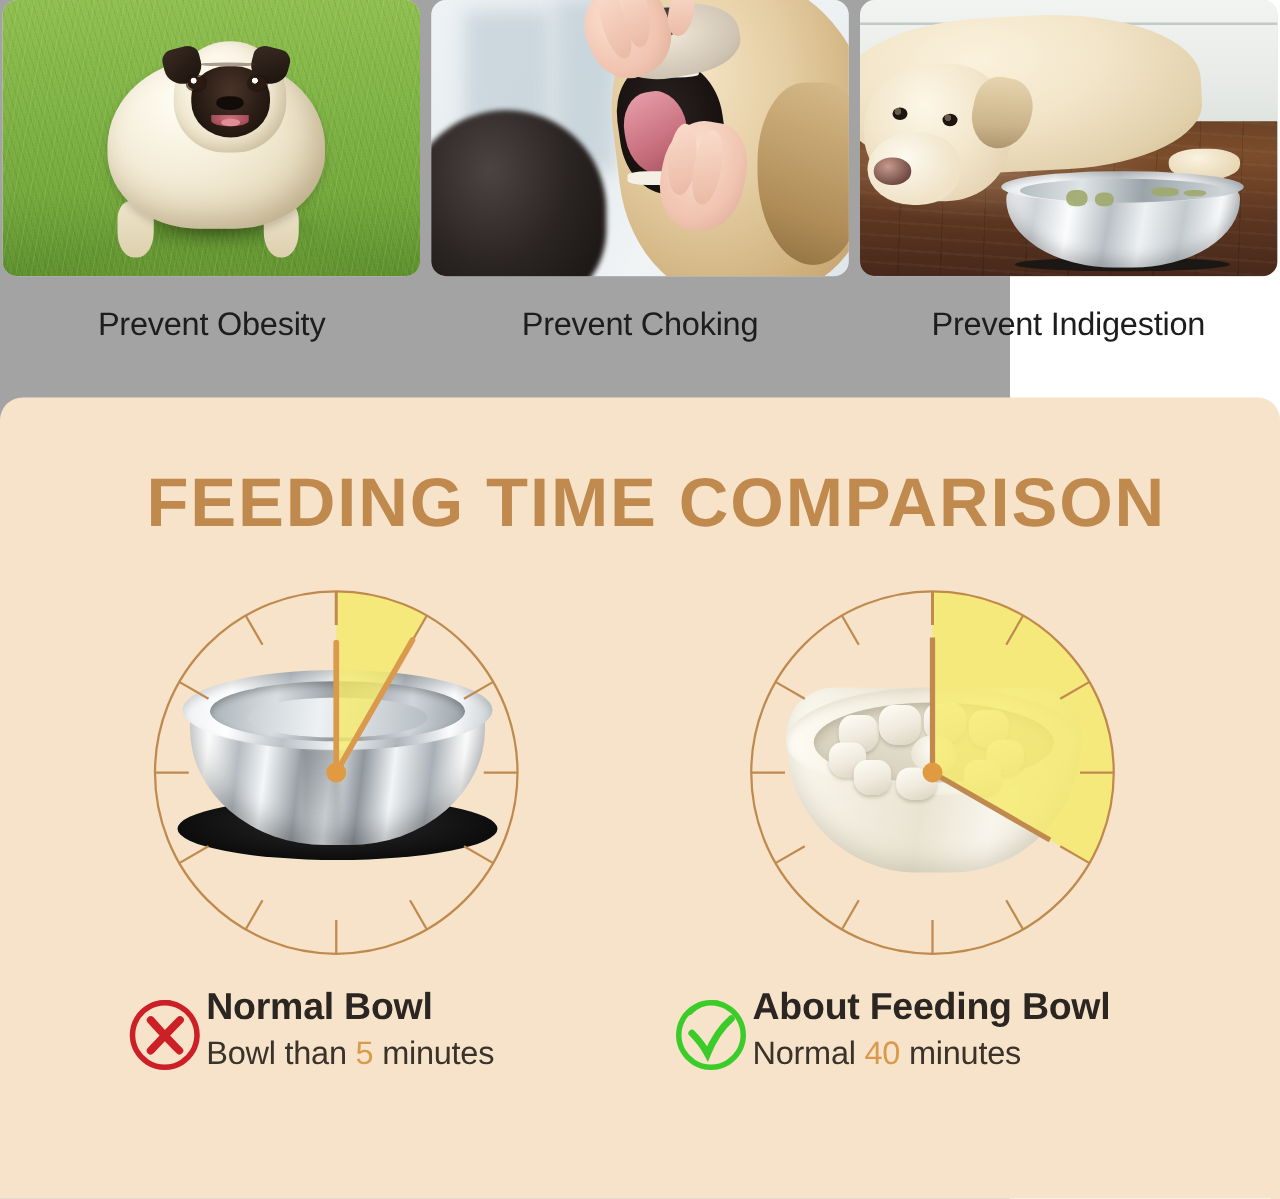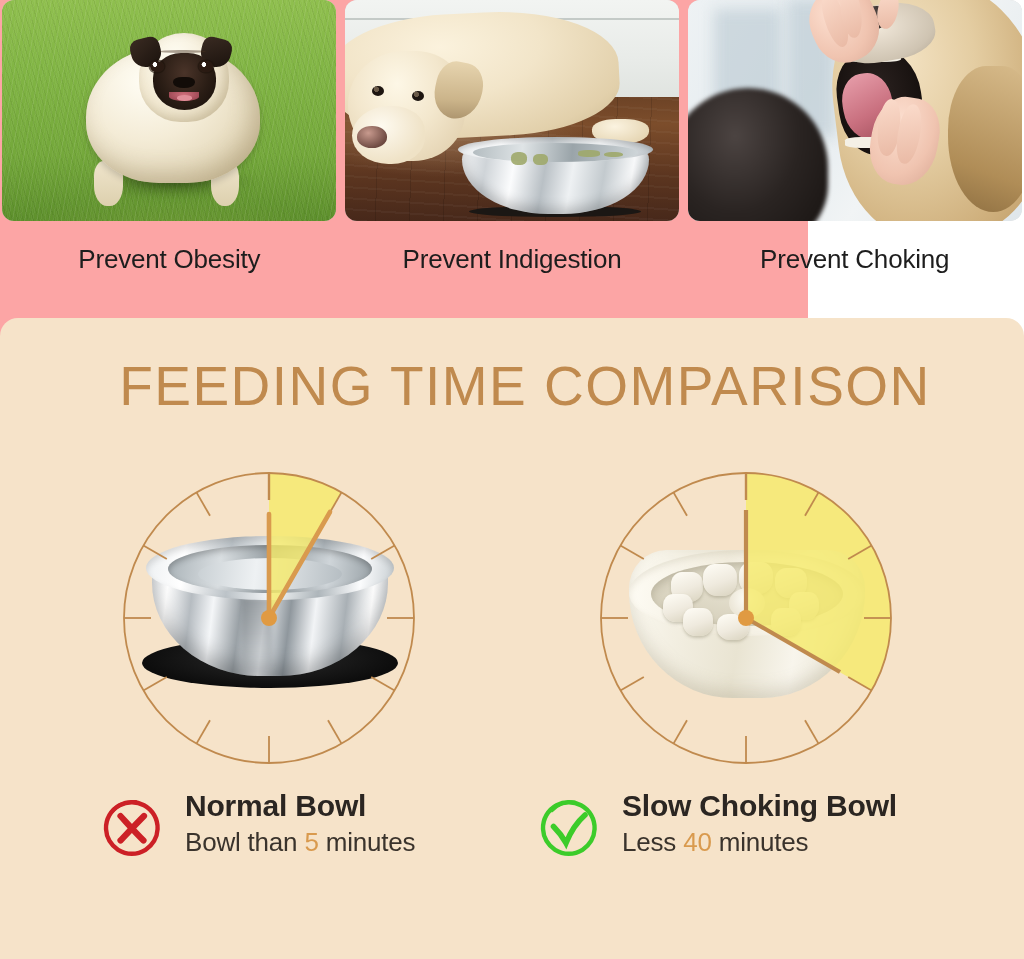--- a/index.html
+++ b/index.html
@@ -2,21 +2,21 @@
 <html><head>
 <meta charset="utf-8">
 <style>
   * { box-sizing: border-box; margin: 0; padding: 0; }
   html, body {
     width: 1024px; height: 959px;
     background: #ffffff;
     font-family: "Liberation Sans", sans-serif;
     overflow: hidden;
   }
-  #page { position: relative; width: 808px; height: 959px; background: #fca5a5; }
+  #page { position: relative; width: 808px; height: 959px; background: #a3a3a3; }
 
   
   .photo-strip {
     position: absolute; left: 0; top: 0; width: 1024px; height: 300px;
     display: flex; gap: 8px; padding: 0 2px;
   }
   .photo-cell { width: 336px; display: flex; flex-direction: column; align-items: center; }
   .photo {
     position: relative; width: 334px; height: 221px;
     border-radius: 12px; overflow: hidden;
@@ -209,23 +209,23 @@
   }
   .sb3-kibble{ position:absolute; border-radius:40%; background:#9fa86a; opacity:.9; }
 
   
   .panel {
     position: absolute; left: 0; top: 318px; width: 1024px; height: 641px;
     background: #f6e3c9;
     border-radius: 18px 18px 0 0;
   }
   .panel-title {
-    position: absolute; left: 0; top: 36px; width: 100%;
+    position: absolute; left: 0; top: 52px; width: 100%;
     text-align: center;
-    font-size: 55px; font-weight: normal;
+    font-size: 55px; font-weight: bold;
     letter-spacing: 1.5px;
     color: #c08a4e;
     font-family: "Liberation Sans", sans-serif;
     padding-left: 26px;
   }
 
   
   .clocks { position: absolute; left: 0; top: 140px; width: 100%; height: 320px; }
   .clock-wrap { position: absolute; width: 330px; height: 320px; }
   .clock-wrap.left  { left: 104px; }
@@ -302,21 +302,21 @@
     border-radius:50%;
     background: radial-gradient(ellipse at 50% 35%, #fffef8, #ece7d8 70%);
   }
 
   
   .legend { position: absolute; left: 0; top: 472px; width: 100%; height: 120px; }
   .legend-item { position: absolute; display: flex; align-items: flex-start; }
   .legend-item.left  { left: 103px; }
   .legend-item.right { left: 540px; }
   .badge { width: 58px; height: 58px; flex: 0 0 58px; margin-top: 9px; }
-  .legend-text { margin-left: 24px; }
+  .legend-text { margin-left: 4px; }
   .legend-title {
     font-size: 30px; font-weight: bold; color: #2b2622;
     letter-spacing: -0.2px; line-height: 1.08; white-space: nowrap;
   }
   .legend-sub {
     margin-top: 5px; font-size: 26px; color: #3a332c;
     letter-spacing: -0.2px; white-space: nowrap;
   }
   .legend-sub .num { color: #d99a4e; }
 </style>
@@ -340,20 +340,45 @@
         <div class="pug-ear r"></div>
         <div class="pug-wrinkle" style="left:47%;top:22.5%;width:14%;"></div>
         <div class="pug-mask"></div>
         <div class="pug-eye l"></div>
         <div class="pug-eye r"></div>
         <div class="pug-nose"></div>
         <div class="pug-mouth"></div>
         <div class="pug-tongue"></div>
       </div>
       <div class="caption">Prevent Obesity</div>
+    </div>
+
+    <div class="photo-cell">
+      <div class="photo">
+        <div class="p2-bg"></div>
+        <div class="p2-blur-rect" style="left:8%;top:4%;width:20%;height:46%;"></div>
+        <div class="p2-blur-rect" style="left:30%;top:0%;width:14%;height:62%;"></div>
+        <div class="dog-face"></div>
+        <div class="dog-ear2"></div>
+        <div class="dog-mouth-open"></div>
+        <div class="dog-tongue2"></div>
+        <div class="dog-teeth" style="left:47%;top:24%;width:17%;height:4%;"></div>
+        <div class="dog-teeth" style="left:47%;top:62%;width:16%;height:5%;"></div>
+        <div class="dog-snout"></div>
+        <div class="dog-nose2"></div>
+        <div class="hand" style="left:37%;top:-6%;width:20%;height:34%;transform:rotate(-24deg);"></div>
+        <div class="finger" style="left:41%;top:-4%;width:6%;height:26%;transform:rotate(-18deg);"></div>
+        <div class="finger" style="left:46%;top:-7%;width:6%;height:24%;transform:rotate(-8deg);"></div>
+        <div class="finger" style="left:57%;top:-4%;width:6%;height:17%;transform:rotate(12deg);"></div>
+        <div class="hand" style="left:55%;top:44%;width:20%;height:40%;transform:rotate(10deg);"></div>
+        <div class="finger" style="left:57%;top:45%;width:6.5%;height:26%;transform:rotate(6deg);"></div>
+        <div class="finger" style="left:63%;top:47%;width:6.5%;height:27%;transform:rotate(10deg);"></div>
+        <div class="p2-head"></div>
+      </div>
+      <div class="caption">Prevent Choking</div>
     </div>
 
     <div class="photo-cell">
       <div class="photo">
         <div class="p3-wall"></div>
         <div class="p3-wall-line" style="top:8%;"></div>
         <div class="p3-floor"></div>
         <div class="p3-floor-sheen"></div>
         <div class="lab-body"></div>
         <div class="lab-paw" style="left:20%;top:52%;width:14%;height:10%;"></div>
@@ -369,45 +394,20 @@
           <div class="sb3-body"></div>
           <div class="sb3-rim"></div>
           <div class="sb3-inner"></div>
           <div class="sb3-kibble" style="left:26%;top:14%;width:9%;height:18%;"></div>
           <div class="sb3-kibble" style="left:38%;top:17%;width:8%;height:16%;"></div>
           <div class="sb3-kibble" style="left:62%;top:12%;width:12%;height:9%;"></div>
           <div class="sb3-kibble" style="left:76%;top:14%;width:10%;height:8%;"></div>
         </div>
       </div>
       <div class="caption">Prevent Indigestion</div>
-    </div>
-
-    <div class="photo-cell">
-      <div class="photo">
-        <div class="p2-bg"></div>
-        <div class="p2-blur-rect" style="left:8%;top:4%;width:20%;height:46%;"></div>
-        <div class="p2-blur-rect" style="left:30%;top:0%;width:14%;height:62%;"></div>
-        <div class="dog-face"></div>
-        <div class="dog-ear2"></div>
-        <div class="dog-mouth-open"></div>
-        <div class="dog-tongue2"></div>
-        <div class="dog-teeth" style="left:47%;top:24%;width:17%;height:4%;"></div>
-        <div class="dog-teeth" style="left:47%;top:62%;width:16%;height:5%;"></div>
-        <div class="dog-snout"></div>
-        <div class="dog-nose2"></div>
-        <div class="hand" style="left:37%;top:-6%;width:20%;height:34%;transform:rotate(-24deg);"></div>
-        <div class="finger" style="left:41%;top:-4%;width:6%;height:26%;transform:rotate(-18deg);"></div>
-        <div class="finger" style="left:46%;top:-7%;width:6%;height:24%;transform:rotate(-8deg);"></div>
-        <div class="finger" style="left:57%;top:-4%;width:6%;height:17%;transform:rotate(12deg);"></div>
-        <div class="hand" style="left:55%;top:44%;width:20%;height:40%;transform:rotate(10deg);"></div>
-        <div class="finger" style="left:57%;top:45%;width:6.5%;height:26%;transform:rotate(6deg);"></div>
-        <div class="finger" style="left:63%;top:47%;width:6.5%;height:27%;transform:rotate(10deg);"></div>
-        <div class="p2-head"></div>
-      </div>
-      <div class="caption">Prevent Choking</div>
     </div>
   </div>
 
   <div class="panel">
 
     <div class="panel-title">FEEDING TIME COMPARISON</div>
 
     <div class="clocks">
 
       <div class="clock-wrap left">
@@ -513,23 +513,23 @@
         </div>
       </div>
 
       <div class="legend-item right">
         <svg class="badge" viewBox="0 0 58 58">
           <path d="M29 3.2 A25.8 25.8 0 1 1 28.6 3.2" fill="none" stroke="#3CCC2A" stroke-width="4.4" stroke-linecap="round"></path>
           <path d="M12 11.5 C18.5 5 26.5 2.2 34.5 3" fill="none" stroke="#3CCC2A" stroke-width="3.2" stroke-linecap="round"></path>
           <path d="M13.5 27.5 C19 33 23 38.5 26 44 C30.5 33 36.5 23.5 45 16" fill="none" stroke="#3CCC2A" stroke-width="5.6" stroke-linecap="round"></path>
         </svg>
         <div class="legend-text">
-          <div class="legend-title">Slow Choking Bowl</div>
+          <div class="legend-title">About Feeding Bowl</div>
           <div class="legend-sub">
-            <span>Less</span>
+            <span>Normal</span>
             <span class="num">40</span>
             <span>minutes</span>
           </div>
         </div>
       </div>
     </div>
   </div>
 </div>
 
 </body></html>

